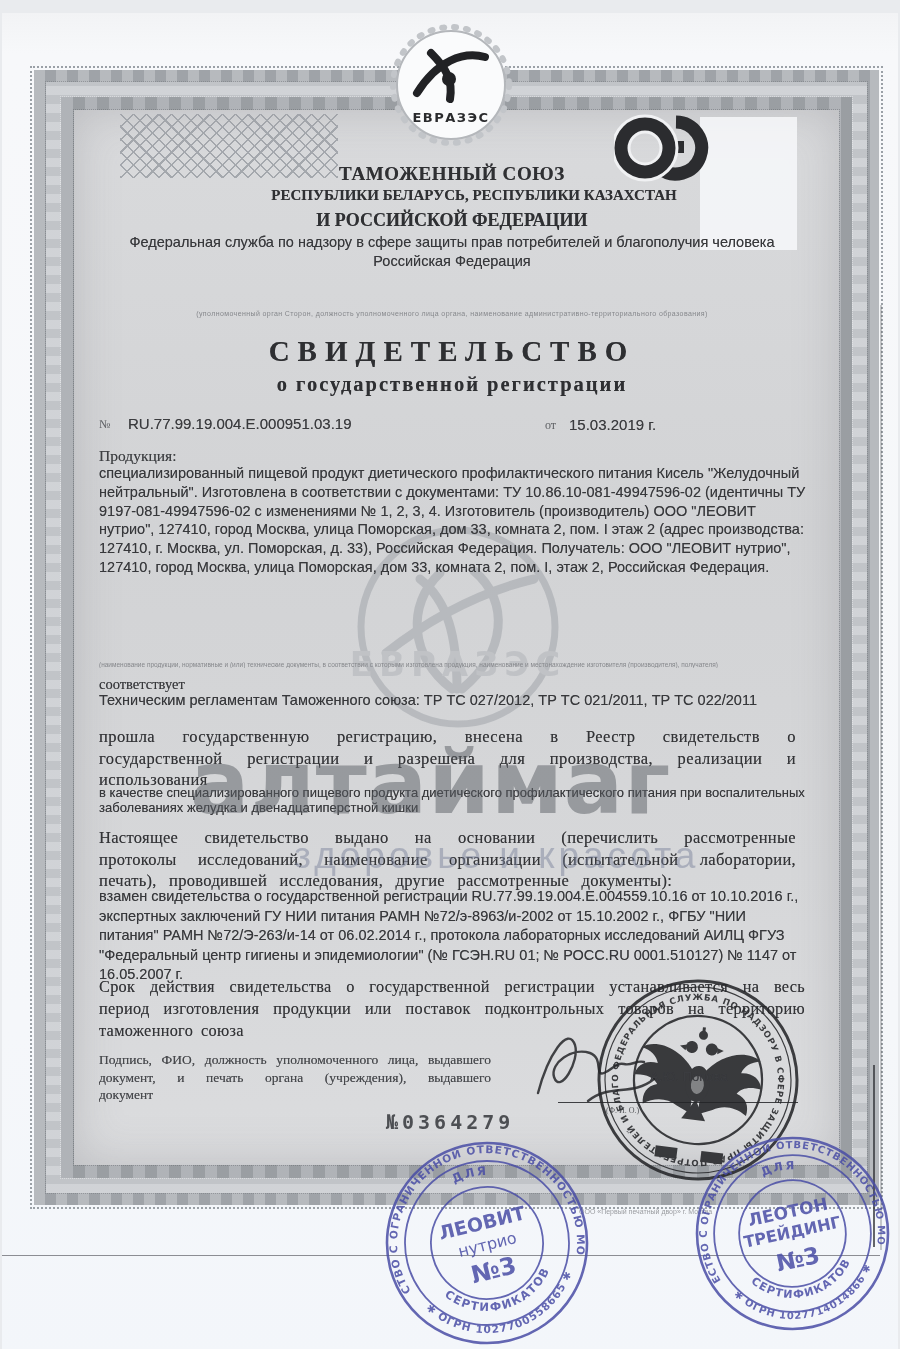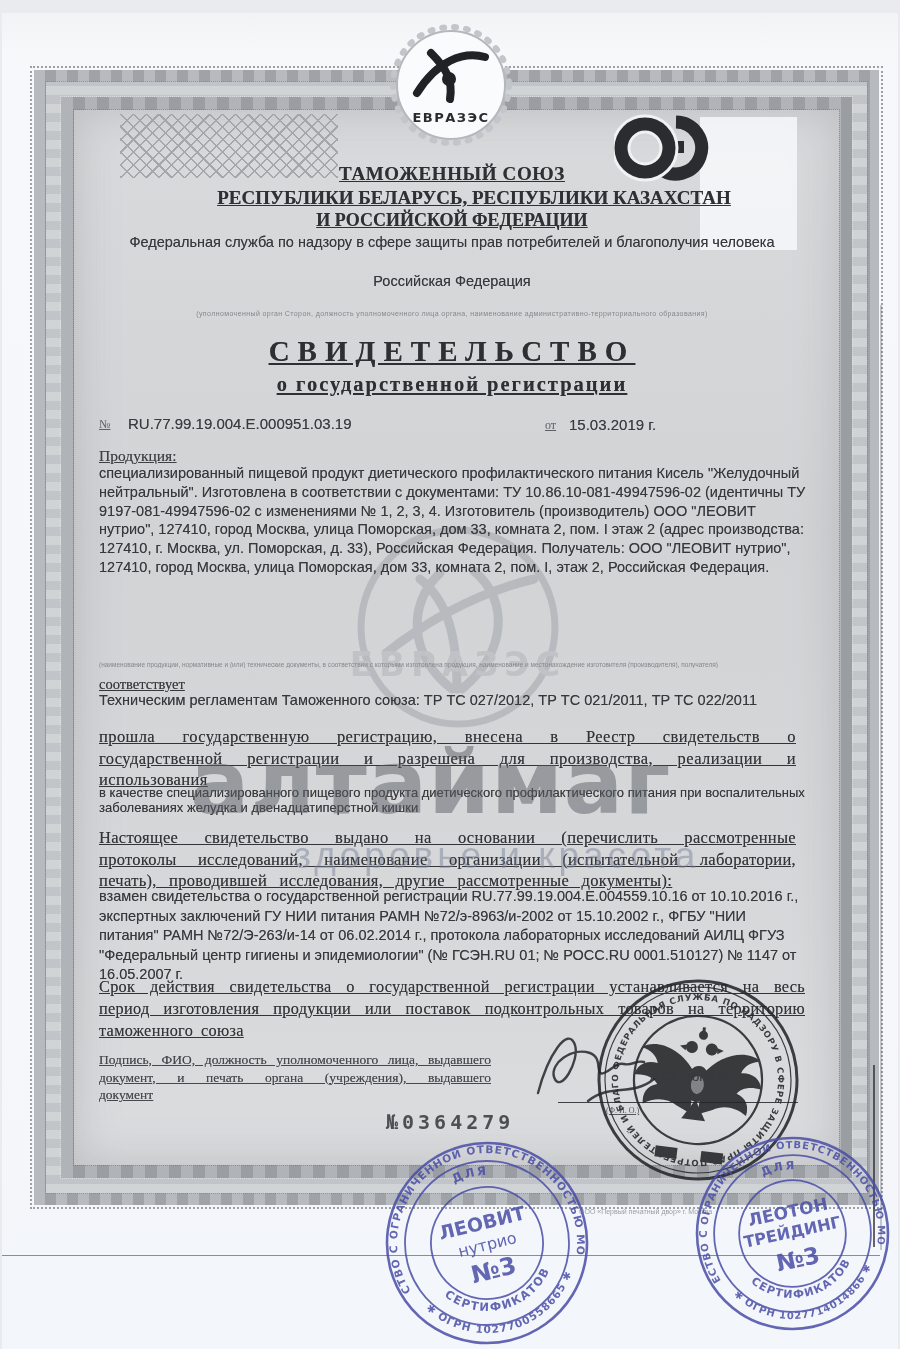--- a/index.html
+++ b/index.html
@@ -1,46 +1,46 @@
 <!DOCTYPE html>
 <html><head>
 <meta charset="utf-8">
 <style>
   html,body{margin:0;padding:0;background:#e9ebee;}
   .page{position:relative;width:896px;height:1349px;margin:13px auto;overflow:hidden;
         background:linear-gradient(180deg,#f2f3f5 0,#f7f8fa 40px,#f5f7fa 75%,#f3f6fa 100%);
         font-family:"Liberation Sans",sans-serif;color:#37383b;}
   .page *{box-sizing:border-box;}
   .abs{position:absolute;}
-  .serif{font-family:"Liberation Serif",serif;text-decoration:underline;}
+  .serif{font-family:"Liberation Serif",serif;}
   .soft{text-shadow:0 0 .6px rgba(45,46,50,.55);}
 
   
   .frame{position:absolute;left:32px;top:57px;width:845px;height:1135px;background:#a9adb2;
          outline:2px dotted #9aa0a6;outline-offset:2px;z-index:0;
          background-image:repeating-linear-gradient(90deg,rgba(255,255,255,.16) 0 11px,rgba(0,0,0,.06) 11px 22px);}
   .f2{position:absolute;inset:12px;background:#c9ccd0;outline:1px dotted rgba(118,122,127,.55);
       background-image:repeating-linear-gradient(0deg,rgba(255,255,255,.14) 0 9px,rgba(0,0,0,.04) 9px 18px);}
   .f3{position:absolute;inset:15px;background:#a2a6ab;outline:1px dotted rgba(255,255,255,.4);
       background-image:repeating-linear-gradient(90deg,rgba(255,255,255,.15) 0 12px,rgba(0,0,0,.05) 12px 24px);}
   .paper{position:absolute;inset:13px;background:linear-gradient(180deg,#d9dadc,#d2d3d5 40%,#d6d7d9 72%,#dbdcde);
          box-shadow:inset 0 0 46px rgba(110,113,118,.28);outline:1px dotted rgba(90,94,99,.4);}
 
   .crosshatch{left:118px;top:101px;width:218px;height:64px;opacity:.8;z-index:2;
     background-image:repeating-linear-gradient(45deg,#989ca2 0 1.6px,transparent 1.6px 9px),
                      repeating-linear-gradient(-45deg,#989ca2 0 1.6px,transparent 1.6px 9px);}
   .patch{left:698px;top:104px;width:97px;height:133px;background:rgba(247,248,250,.85);z-index:2;}
 
   .ctr{left:60px;width:780px;text-align:center;z-index:3;}
   .h1{top:150px;font-size:19px;font-weight:700;letter-spacing:.6px;color:#2f3033;}
-  .h2{top:174px;font-size:19px;font-weight:700;color:#2f3033;padding-left:44px;}
+  .h2{top:174px;font-size:15px;font-weight:700;color:#2f3033;padding-left:44px;}
   .h3{top:197px;font-size:18px;font-weight:700;color:#2f3033;}
   .a1{top:221px;font-size:14.5px;}
   .a2{top:239px;font-size:14.5px;}
-  .a3{top:260px;font-size:14.5px;}
+  .a3{top:240px;font-size:14.5px;}
   .fn{color:#85878b;filter:blur(.5px);}
   .fn1{top:297px;left:120px;width:660px;text-align:center;font-size:7px;letter-spacing:.4px;z-index:3;}
   .ttl{top:322px;font-size:29px;font-weight:700;letter-spacing:8px;color:#2e2f32;}
   .sub{top:360px;font-size:20.5px;font-weight:700;letter-spacing:2px;color:#2e2f32;}
 
   .lbl-sm{font-size:12px;color:#5e6064;z-index:3;}
   .numv{font-size:15px;color:#3a3b3e;z-index:3;}
 
   .ptext{z-index:3;}
   .prod-label{left:97px;top:434px;font-size:15.5px;color:#3e4043;}

